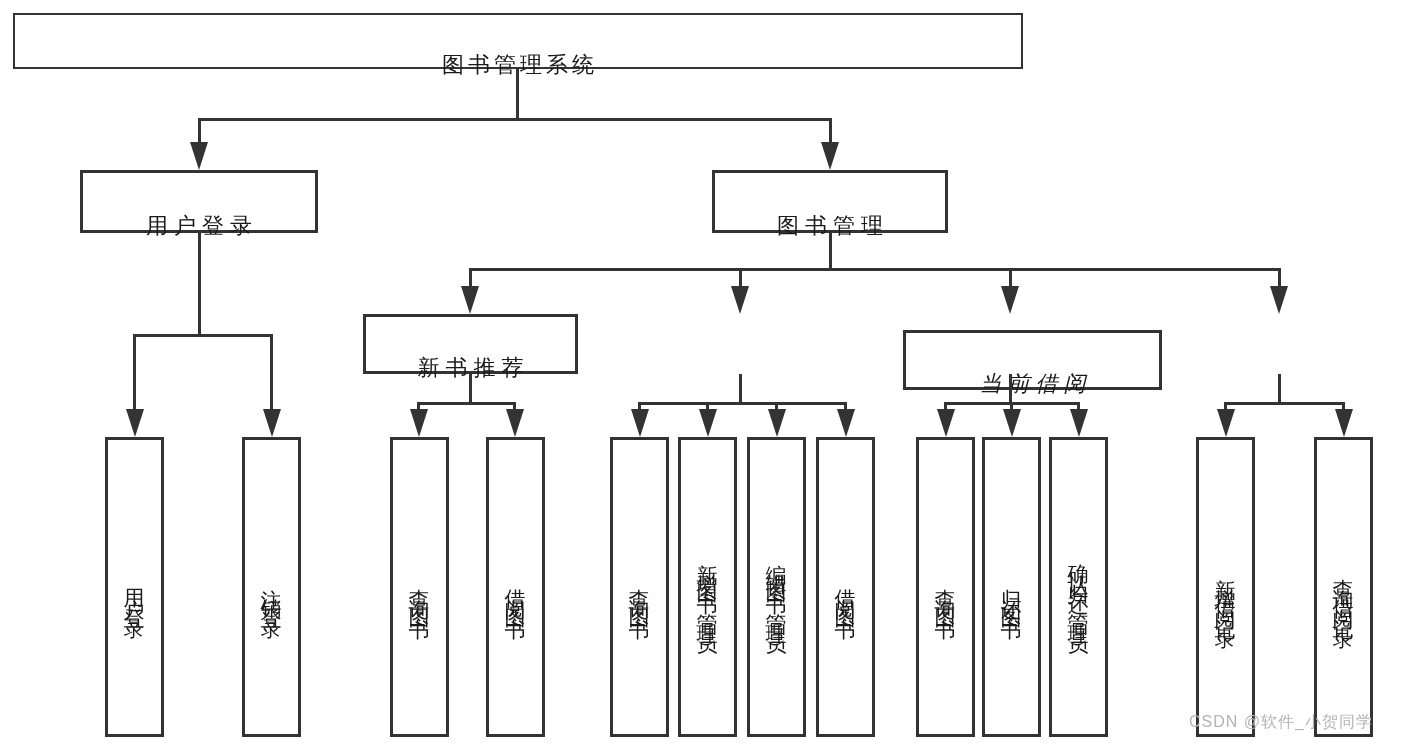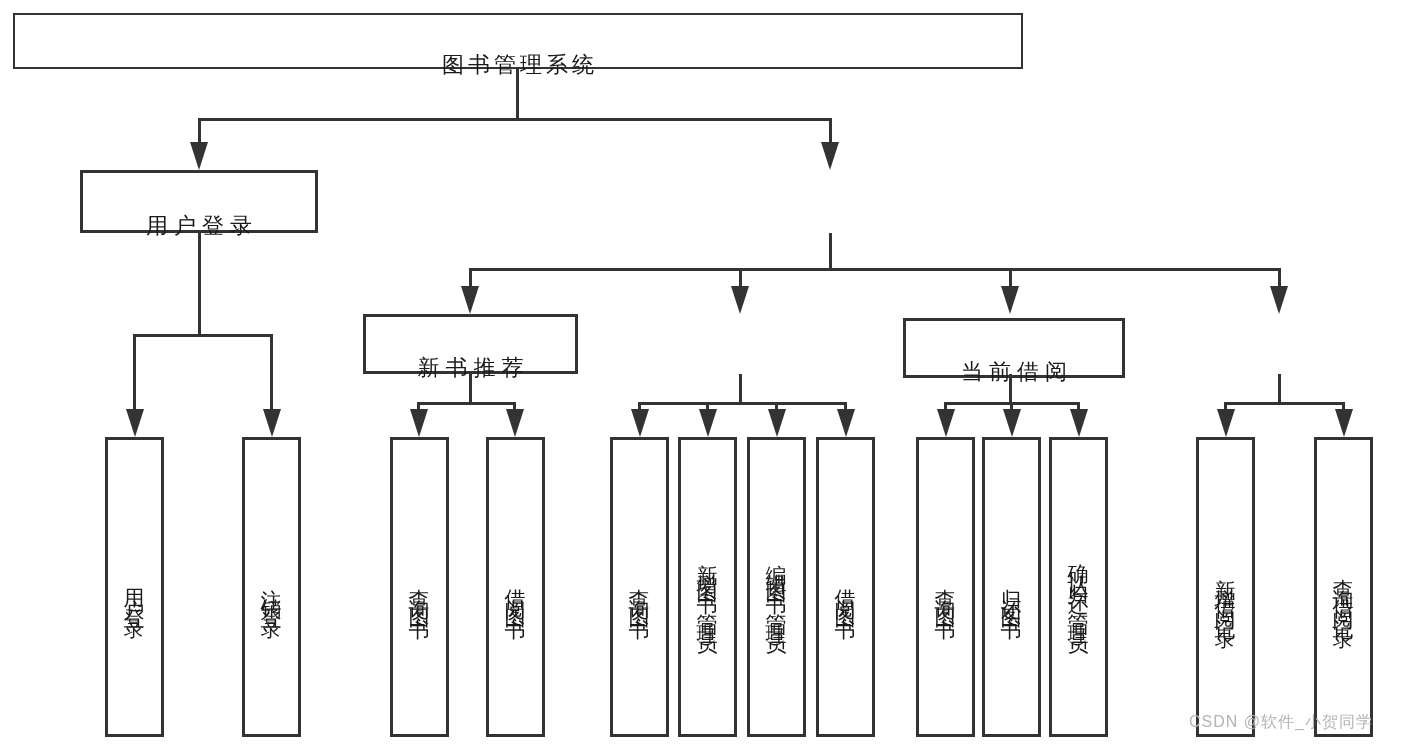--- a/index.html
+++ b/index.html
@@ -35,25 +35,28 @@
 
 <div class="canvas">
 
   <div class="box root" style="left:13px;top:13px;width:1010px;height:56px;">
     <span class="h-label">图书管理系统</span>
   </div>
 
   <div class="box" style="left:80px;top:170px;width:238px;height:63px;">
     <span class="h-label">用户登录</span>
   </div>
+  <div class="box" style="left:712px;top:170px;width:236px;height:63px;">
+    <span class="h-label">图书管理</span>
+  </div>
 
   <div class="box" style="left:363px;top:314px;width:215px;height:60px;">
     <span class="h-label">新书推荐</span>
   </div>
-  <div class="box" style="left:903px;top:318px;width:222px;height:60px;">
+  <div class="box" style="left:903px;top:330px;width:259px;height:60px;font-style:italic;">
     <span class="h-label">当前借阅</span>
   </div>
 
   <div class="box leaf" style="left:105px;">
     <span class="v-label">用户登录</span>
   </div>
   <div class="box leaf" style="left:242px;">
     <span class="v-label">注销登录</span>
   </div>
 

